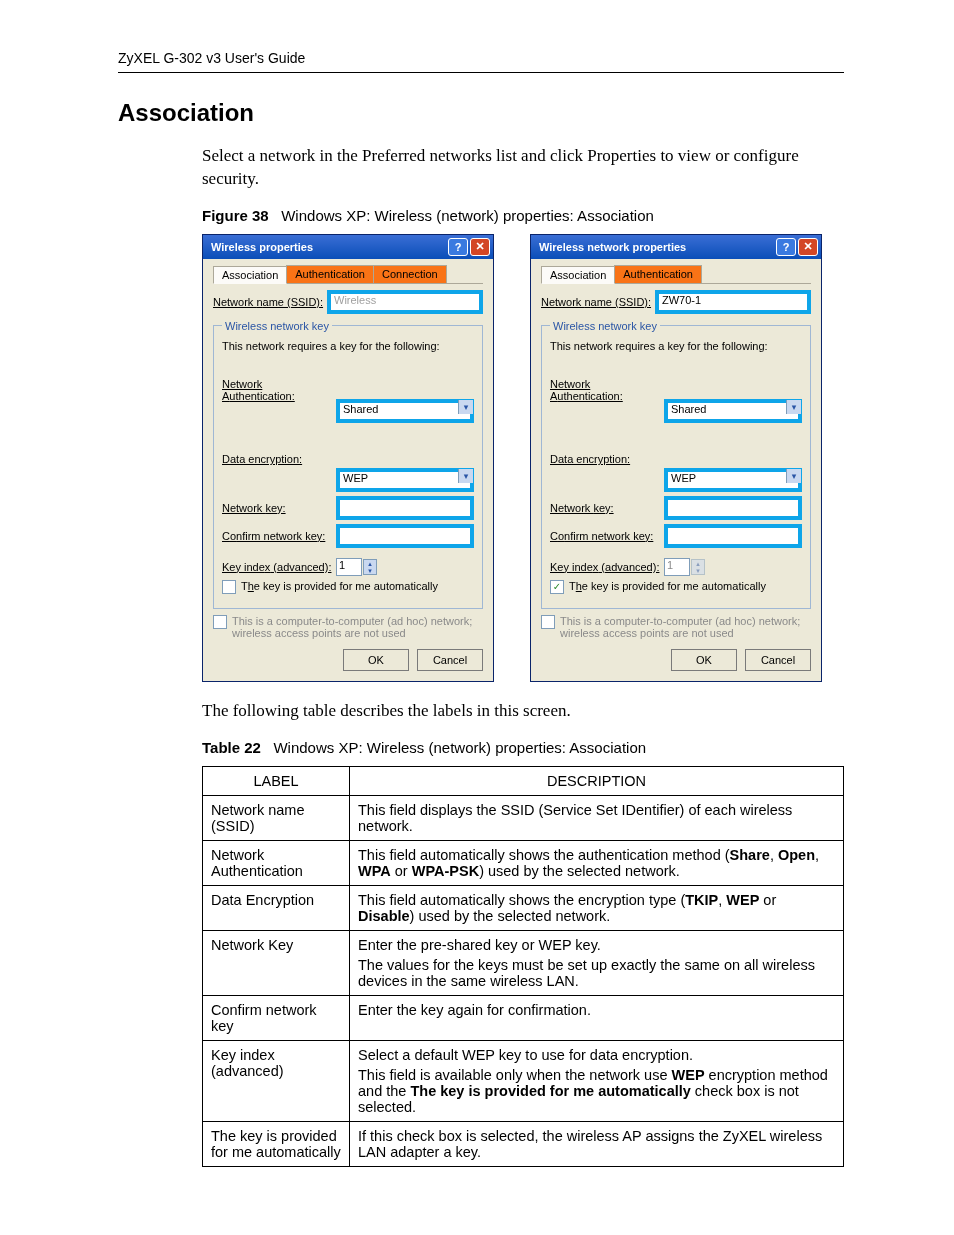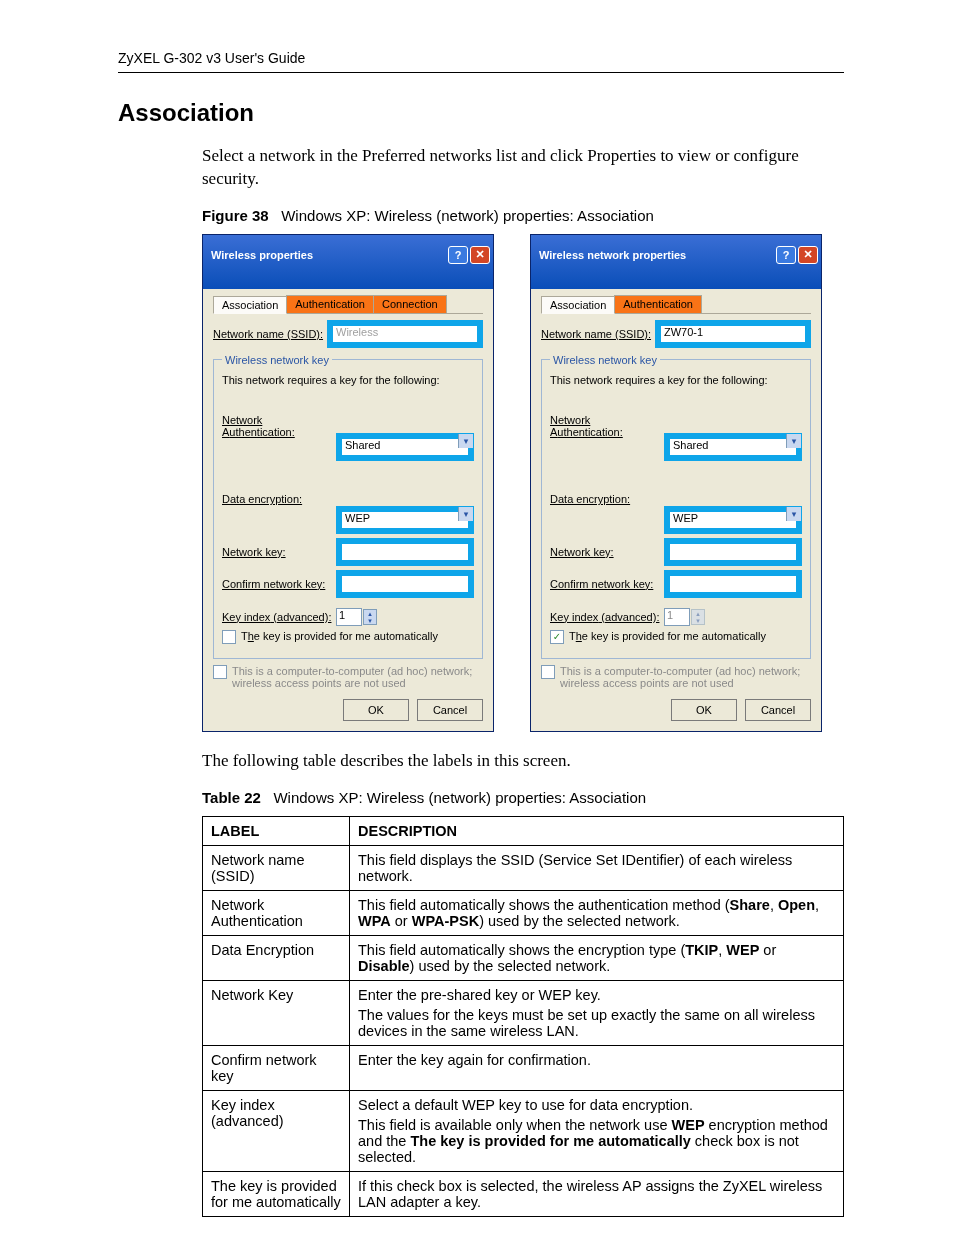--- a/index.html
+++ b/index.html
@@ -52,22 +52,22 @@
     background: #ece9d8;
     font-family: Tahoma, Arial, sans-serif;
     font-size: 11px;
     color: #000;
   }
   .xp-titlebar {
     display: flex;
     align-items: center;
     background: linear-gradient(#3a6ed5,#0a4eb8);
     color: #fff;
-    height: 40px;
-    padding: 0 3px 14px 8px;
+    height: 24px;
+    padding: 0 3px 0 8px;
     font-weight: bold;
   }
   .xp-title-text { flex: 1; white-space: nowrap; overflow: hidden; }
   .xp-title-btn {
     width: 18px; height: 16px;
     margin-left: 2px;
     border: 1px solid #fff;
     border-radius: 3px;
     display: inline-flex;
     align-items: center; justify-content: center;
@@ -98,21 +98,21 @@
     border-bottom: 1px solid #fcfbf8;
   }
   .xp-row {
     display: flex;
     align-items: center;
     margin: 4px 0;
   }
   .xp-label { width: 114px; font-size: 11px; text-decoration: underline; }
   .xp-u { text-decoration: underline; }
   .xp-input, .xp-select {
-    border: 6px solid #0ea5e9;
+    border: 4px solid #0ea5e9;
     background: #fff;
     height: 16px;
     font-size: 11px;
     padding: 0 3px;
     flex: 1;
   }
   .xp-input.disabled { color:#a0a0a0; }
   .xp-select-wrap { position: relative; flex: 1; display: flex; margin-top: 41px; }
   .xp-sel-btn {
     position: absolute; right: 1px; top: 1px;
@@ -175,21 +175,22 @@
     font-size: 14.5px;
     margin-top: 4px;
   }
   table.desc th, table.desc td {
     border: 1px solid #000;
     padding: 6px 8px;
     text-align: left;
     vertical-align: top;
   }
   table.desc th {
-    font-weight: bold;
+    font-weight: normal;
+    text-align: center;
   }
   table.desc td:first-child {
     width: 130px;
   }
   .td-para { margin: 0 0 4px 0; }
   .td-para:last-child { margin-bottom: 0; }
   .footer {
     display: flex;
     justify-content: center;
     font-family: Arial, Helvetica, sans-serif;

